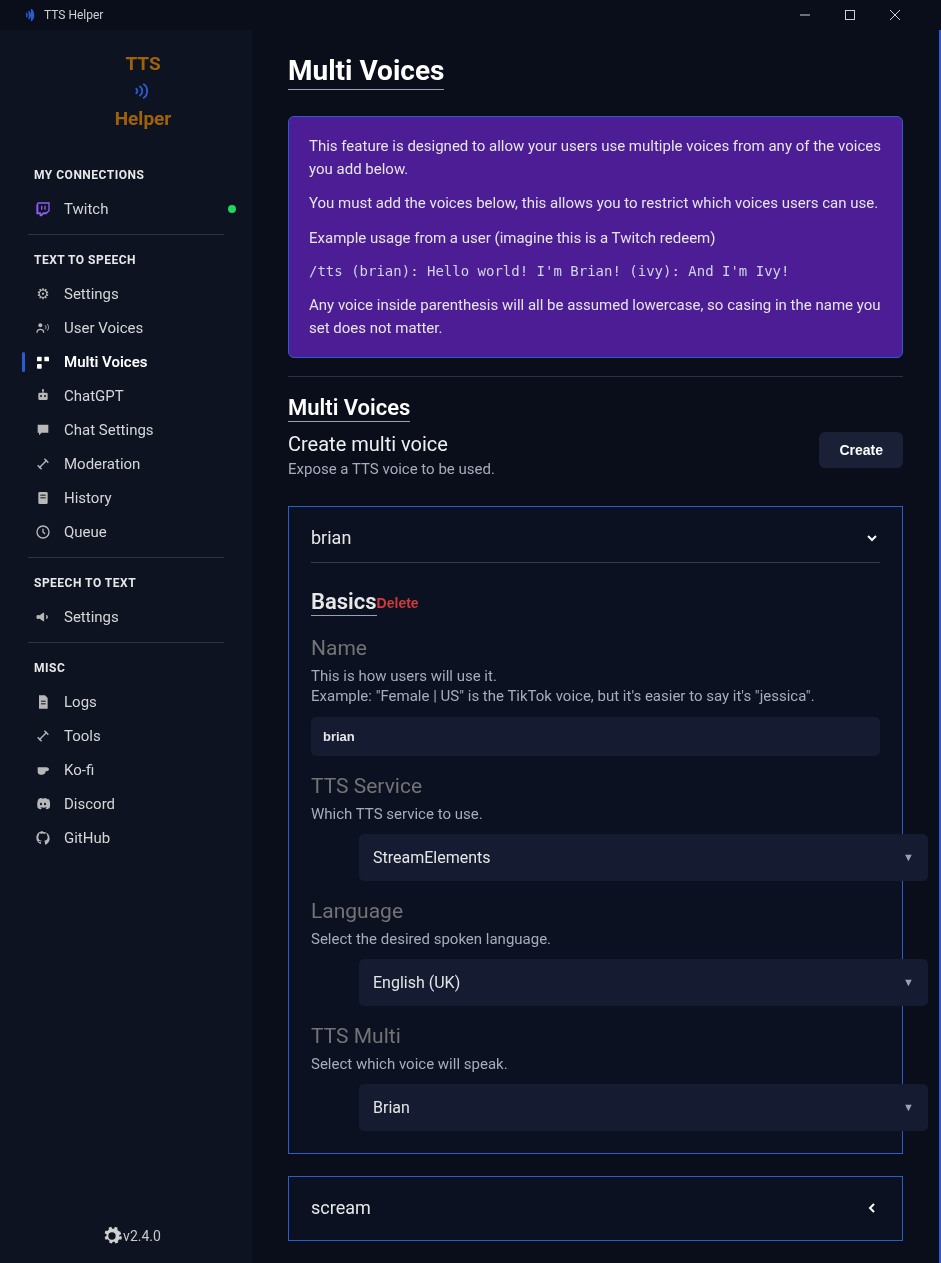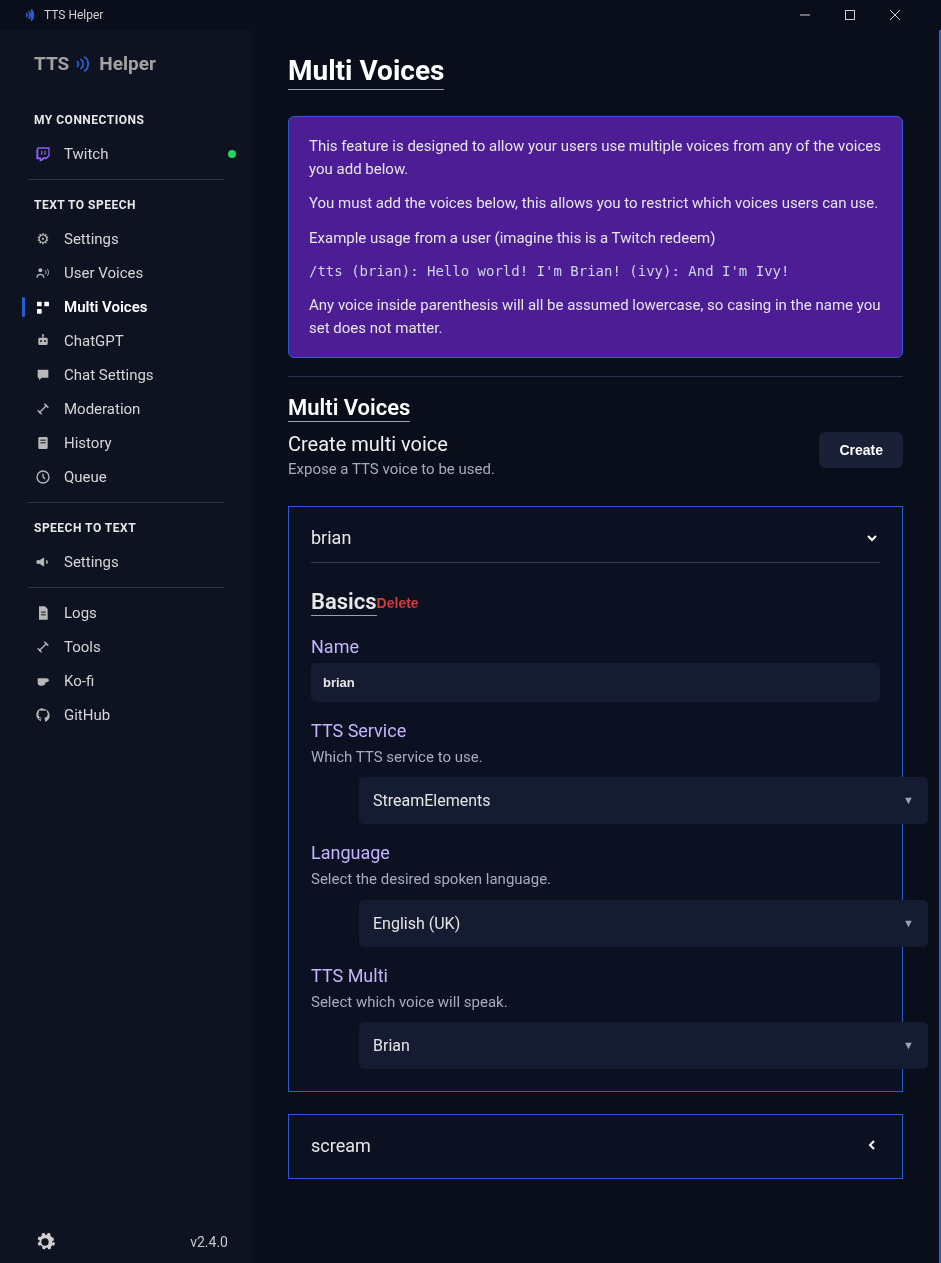--- a/index.html
+++ b/index.html
@@ -36,21 +36,22 @@
     padding: 22px 0 0 0;
     position: relative;
   }
   .logo {
     display: flex;
     align-items: center;
     gap: 6px;
     padding: 0 0 28px 34px;
     font-size: 19px;
     font-weight: 700;
-    color: #a3a3a3;
+    color: #a16207;
+    flex-direction: column;
   }
   .logo .wave { color: #2b5ccf; font-size: 22px; }
   .section-label {
     font-size: 12px;
     font-weight: 700;
     letter-spacing: 0.5px;
     color: #e8e8e8;
     padding: 10px 0 10px 34px;
   }
   .nav-item {
@@ -74,22 +75,22 @@
     width: 3px;
     background: #2b5ccf;
     border-radius: 2px;
   }
   .nav-icon { width: 18px; height: 18px; display:flex; align-items:center; justify-content:center; font-size: 15px; color: #b8b8b8;}
   .nav-item .spacer { flex: 1; }
   .status-dot { width: 8px; height: 8px; border-radius: 50%; background: #1fd65f; }
   .divider { height: 1px; background: #2a3148; margin: 8px 28px 8px 28px; }
   .sidebar-bottom {
     position: absolute;
-    bottom: 10px; left: 0; right: 0;
-    display: flex; justify-content: space-between; align-items: center;
+    bottom: 16px; left: 0; right: 0;
+    display: flex; justify-content: center; align-items: center;
     padding: 0 24px 0 34px;
   }
   .gear { font-size: 20px; color: #d0d0d0; cursor: pointer; }
   .version { font-size: 14px; color: #c8c8c8; }
 
   .main {
     flex: 1;
     overflow-y: auto;
     padding: 24px 36px 24px 36px;
     background: #0a0e1a;
@@ -154,21 +155,21 @@
     margin-bottom: 26px;
     font-size: 18px;
     cursor: pointer;
   }
   .card-header.collapsed { border-bottom: none; margin-bottom: 0; padding-bottom: 0;}
   .chev { font-size: 16px; color: #fff; }
   .basics-row { display: flex; align-items: center; margin-bottom: 20px;}
   .basics-title { font-size: 22px; font-weight: 600; border-bottom: 1px solid #9aa1b3; display:inline-block; padding-bottom:1px;}
   .btn-delete { color: #d13a3a; font-weight: 700; font-size: 14px; background: none; border: none; cursor: pointer; }
   .field { margin-bottom: 18px; }
-  .field-label { font-size: 18px; color: #c4b5fd; margin-bottom: 6px; }
+  .field-label { font-size: 21px; color: #737373; margin-bottom: 6px; }
   .field-desc { font-size: 15px; color: #a6acbb; margin-bottom: 10px; line-height: 1.35;}
   .text-input {
     width: 100%;
     background: #151b30;
     border: none;
     border-radius: 5px;
     color: #e6e6e6;
     font-size: 13px;
     font-weight: 600;
     padding: 12px 12px;
@@ -326,20 +327,21 @@
     <div class="nav-item">
       <span class="nav-icon">
         <svg width="16" height="16" viewBox="0 0 24 24" fill="#b8b8b8">
             <path d="M3 10v4h4l6 4V6l-6 4H3zm14-1c2 1 2 5 0 6" fill="#b8b8b8" stroke="#b8b8b8" stroke-width="1.5"></path>
           </svg>
       </span>
       <span>Settings</span>
     </div>
     <div class="divider"></div>
 
+    <div class="section-label">MISC</div>
     <div class="nav-item">
       <span class="nav-icon">
         <svg width="16" height="16" viewBox="0 0 24 24" fill="#b8b8b8">
             <path d="M6 2h9l4 4v16H6z"></path>
             <rect x="9" y="10" width="7" height="1.5" fill="#0d1321"></rect>
             <rect x="9" y="14" width="7" height="1.5" fill="#0d1321"></rect>
           </svg>
       </span>
       <span>Logs</span>
     </div>
@@ -351,20 +353,28 @@
       </span>
       <span>Tools</span>
     </div>
     <div class="nav-item">
       <span class="nav-icon">
         <svg width="16" height="16" viewBox="0 0 24 24" fill="#b8b8b8">
             <path d="M4 8h13c2 0 4 1 4 3s-2 3-4 3h-1c0 3-2 5-5 5H8c-3 0-4-2-4-5V8z"></path>
           </svg>
       </span>
       <span>Ko-fi</span>
+    </div>
+    <div class="nav-item">
+      <span class="nav-icon">
+        <svg width="16" height="16" viewBox="0 0 24 24" fill="#b8b8b8">
+            <path d="M19 5c-1-1-3-2-5-2l-.5 1c-1-.2-2-.2-3 0L10 3C8 3 6 4 5 5c-2 4-2 9-1 13 2 1 4 2 5 2l1-2c-1-.3-1.5-.7-2-1l.5-.5c3 1.5 6 1.5 9 0l.5.5c-.5.3-1 .7-2 1l1 2c1 0 3-1 5-2 1-4 1-9-1-13zM9 14c-1 0-1.5-1-1.5-2s.5-2 1.5-2 1.5 1 1.5 2-.5 2-1.5 2zm6 0c-1 0-1.5-1-1.5-2s.5-2 1.5-2 1.5 1 1.5 2-.5 2-1.5 2z"></path>
+          </svg>
+      </span>
+      <span>Discord</span>
     </div>
     <div class="nav-item">
       <span class="nav-icon">
         <svg width="16" height="16" viewBox="0 0 24 24" fill="#b8b8b8">
             <path d="M12 2C6 2 2 6 2 12c0 4 3 8 7 9v-3c-3 1-3-1-4-2 1 0 2 1 3 1 1 1 2 0 2-1-2 0-5-1-5-5 0-1 0-2 1-3 0-1 0-2 1-3 1 0 2 1 3 1 1-1 3-1 4 0 1 0 2-1 3-1 1 1 1 2 1 3 1 1 1 2 1 3 0 4-3 5-5 5 0 1 1 2 1 3v3c4-1 7-5 7-9 0-6-4-10-10-10z"></path>
           </svg>
       </span>
       <span>GitHub</span>
     </div>
 
@@ -410,20 +420,24 @@
         </span>
       </div>
 
       <div class="basics-row">
         <span class="basics-title">Basics</span>
         <button class="btn-delete">Delete</button>
       </div>
 
       <div class="field">
         <div class="field-label">Name</div>
+        <div class="field-desc">
+          <span>This is how users will use it.</span><br>
+          <span>Example: "Female | US" is the TikTok voice, but it's easier to say it's "jessica".</span>
+        </div>
         <input class="text-input" value="brian" style="">
       </div>
 
       <div class="field">
         <div class="field-label">TTS Service</div>
         <div class="field-desc">Which TTS service to use.</div>
         <div class="select">
           <span>StreamElements</span>
           <span class="tri">▼</span>
         </div>

